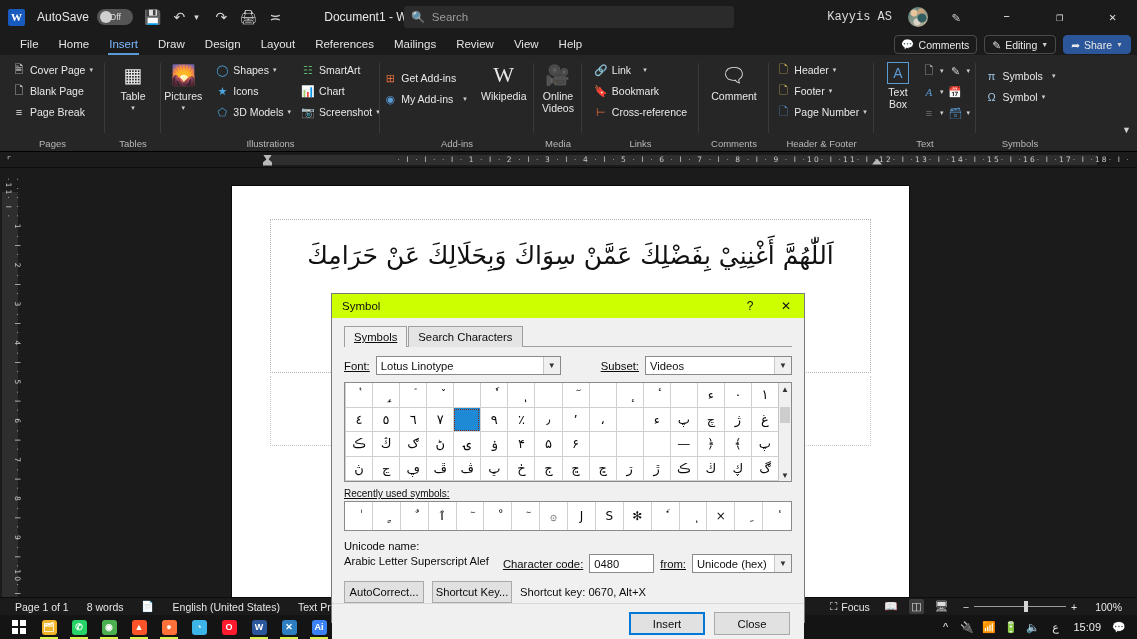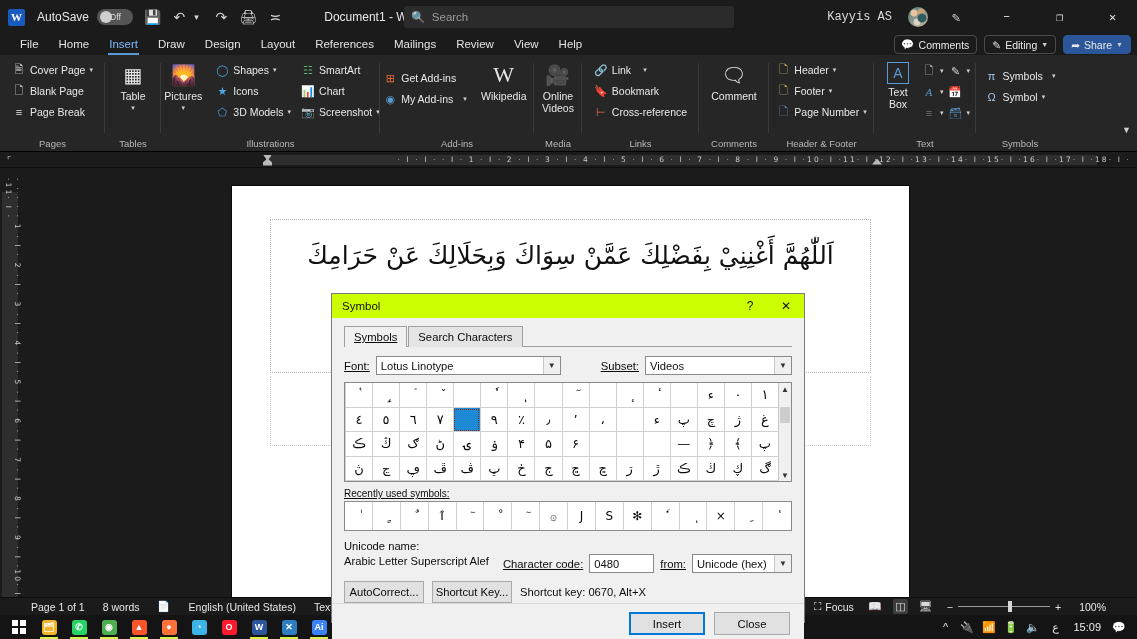--- a/index.html
+++ b/index.html
@@ -141,21 +141,21 @@
      display:flex;align-items:center;justify-content:center;}
   .sk-text{ font-size:11.2px;color:#0b0b0b;}
   .dlg-footer{ flex:0 0 40px;background:#f0f0f0;border-top:1px solid #d8d8d8;display:flex;align-items:center;
      justify-content:flex-end;gap:9px;padding:0 14px;}
   .fbtn{ width:76px;height:23px;border:1px solid #a9a9a9;background:#e1e1e1;font-size:11.3px;color:#0b0b0b;
      display:flex;align-items:center;justify-content:center;}
   .fbtn.primary{ border:2px solid #0078d7;background:#e1e1e1;}
 
   
   .statusbar{ flex:0 0 18px;background:#1b1b1b;display:flex;align-items:center;color:#e6e6e6;font-size:10.5px;
-     padding:0 22px;gap:0;border-top:1px solid #0d0d0d;}
+     padding:0 6px;gap:0;border-top:1px solid #0d0d0d;}
   .sb{ padding:0 9px;white-space:nowrap;display:flex;align-items:center;gap:4px;}
   .zoom-slider{ display:flex;align-items:center;gap:5px;}
   .zs-track{ width:92px;height:1px;background:#9b9b9b;position:relative;}
   .zs-knob{ position:absolute;left:50px;top:-5px;width:4px;height:11px;background:#d6d6d6;}
   .sb-ico{ width:15px;height:15px;display:inline-flex;align-items:center;justify-content:center;font-size:11px;color:#dcdcdc;}
   .sb-ico.on{ background:#3c3c3c;border-radius:2px;}
 
   
   #taskbar{ position:absolute;left:0;right:0;bottom:0;height:24px;background:#141414;display:flex;align-items:center;padding:0 4px;}
   .tk{ width:30px;height:24px;display:flex;align-items:center;justify-content:center;position:relative;}

